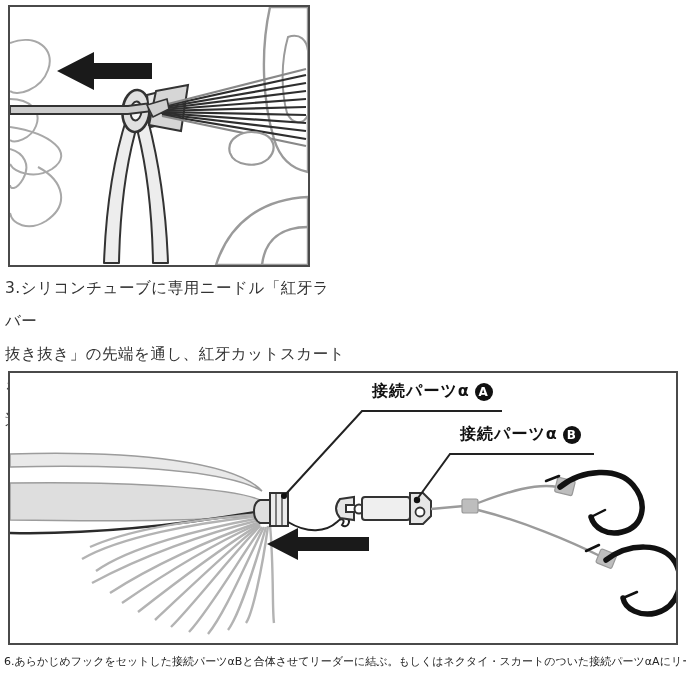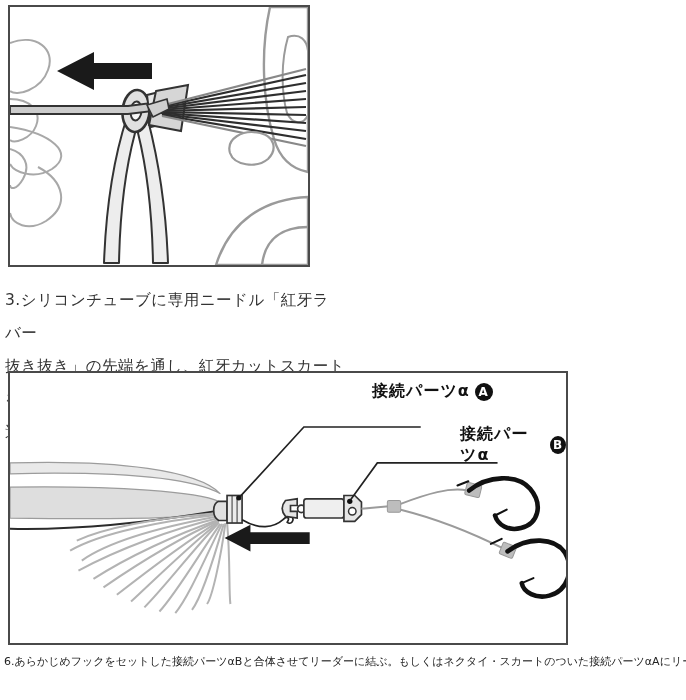--- a/index.html
+++ b/index.html
@@ -1,23 +1,23 @@
 <!DOCTYPE html>
 <html><head>
 <meta charset="utf-8">
 <style>
   html,body{margin:0;padding:0;background:#ffffff;width:686px;height:700px;overflow:hidden;
     font-family:"DejaVu Sans","Liberation Sans",sans-serif;}
   .stage{position:relative;width:686px;height:700px;background:#fff;}
   .panel{position:absolute;border:2px solid #4a4a4a;background:#fff;box-sizing:border-box;}
   #panel-top{left:8px;top:5px;width:302px;height:262px;}
-  #panel-bottom{left:8px;top:371px;width:560px;height:274px;}
+  #panel-bottom{left:8px;top:371px;width:670px;height:274px;}
   .panel svg{display:block;width:100%;height:100%;}
   .caption-lg{position:absolute;left:5px;top:272px;width:340px;color:#333;
-    font-size:15.5px;line-height:33px;letter-spacing:.5px;margin-top:12px;}
+    font-size:15.5px;line-height:33px;letter-spacing:.5px;}
   .caption-sm{position:absolute;left:4px;top:651px;width:680px;color:#222;
     font-size:11px;line-height:22px;white-space:nowrap;}
   .part-label{position:absolute;display:flex;align-items:center;gap:5px;
     font-size:16px;font-weight:bold;color:#111;letter-spacing:1px;}
   .badge{display:inline-flex;align-items:center;justify-content:center;
     width:18px;height:18px;border-radius:50%;background:#111;color:#fff;
     font-size:12px;font-weight:bold;line-height:1;}
   #label-a{left:362px;top:8px;}
   #label-b{left:450px;top:51px;}
 </style>

